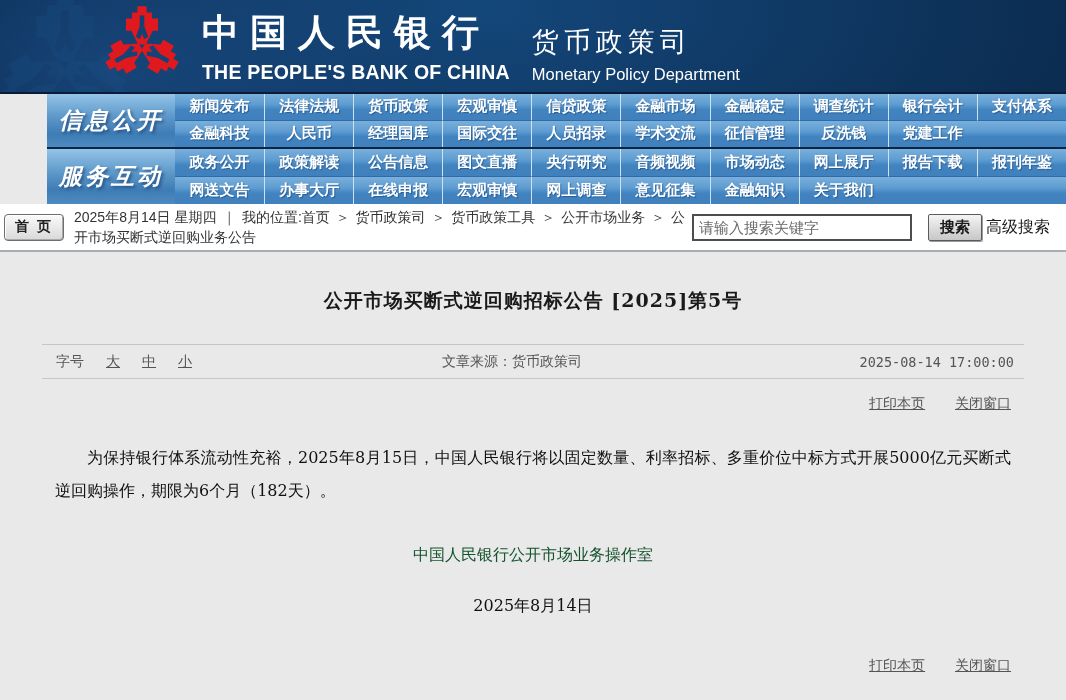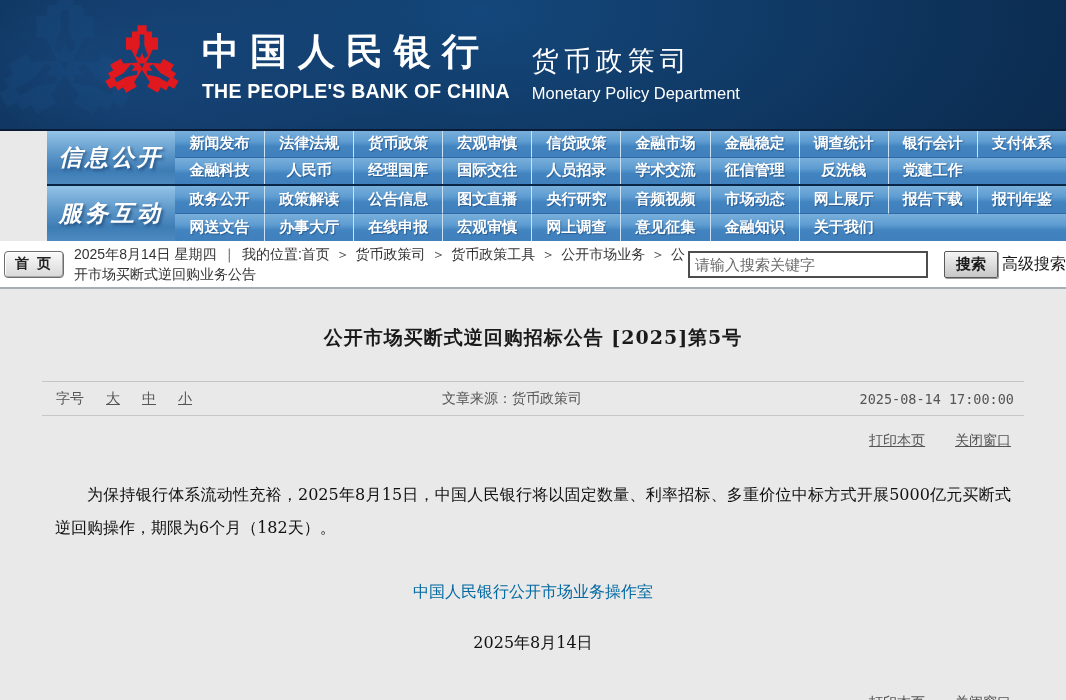--- a/index.html
+++ b/index.html
@@ -1,21 +1,21 @@
 <!DOCTYPE html>
 <html><head>
 <meta charset="utf-8">
 <style>
   * { margin:0; padding:0; box-sizing:border-box; }
   body { font-family:"Liberation Sans", sans-serif; }
   .page { width:1066px; height:700px; overflow:hidden; background:#e9e9e9; }
 
   
   .banner {
-    height:129px;
+    height:92px;
     background:
       radial-gradient(ellipse 420px 220px at 120px 70px, rgba(30,80,140,.55), rgba(0,0,0,0) 70%),
       radial-gradient(ellipse 900px 400px at 45% 10%, #14477b 0%, #0d3158 55%, #081f3d 100%);
     display:flex; align-items:center; position:relative; overflow:hidden;
   }
   .banner-watermark{ position:absolute; left:-30px; top:-10px; width:190px; height:150px; opacity:.18; }
   .logo { width:84px; height:88px; margin-left:100px; position:relative; z-index:1; }
   .bank-block { margin-left:18px; color:#fff; z-index:1; }
   .bank-cn { font-family:"DejaVu Serif","Liberation Serif",serif; font-size:37px; font-weight:bold; letter-spacing:11px; white-space:nowrap; }
   .bank-en { font-size:19.5px; font-weight:bold; letter-spacing:.2px; margin-top:3px; white-space:nowrap; }
@@ -42,35 +42,35 @@
     border-left:1px solid #cde2f3; cursor:pointer;
     text-shadow:1px 1px 1px rgba(15,55,105,.5);
   }
   .menu-cell.r1 { border-bottom:1px solid #2e6ba8; }
   .menu-cell.first, .menu-cell.empty { border-left:none; }
   .menu-cell.empty { cursor:default; }
 
   
   .crumb-bar {
     height:48px; background:#ffffff; border-bottom:2px solid #a6adb3;
-    display:flex; align-items:center; padding:0 0 0 4px;
+    display:flex; align-items:center; padding:0 16px 0 4px;
   }
   .home-btn {
     width:60px; height:27px; flex:0 0 auto;
     background:linear-gradient(180deg,#fafafa,#d9d9d9);
     border:1px solid #6e6e6e; border-radius:4px;
     box-shadow:inset 1px 1px 0 #ffffff, inset -1px -1px 0 #aaaaaa;
     font-size:14px; font-weight:bold; color:#222; letter-spacing:2px;
     display:flex; align-items:center; justify-content:center; cursor:pointer;
   }
   .crumb-text { width:640px; margin-left:10px; font-size:14px; color:#333; line-height:20px; word-break:break-all; }
   .crumb-text .sep { margin:0 2px; color:#444; }
   .crumb-link { cursor:pointer; }
   .search-wrap { display:flex; align-items:center; margin-left:2px; }
-  .search-input { width:240px; height:27px; border:2px solid #4d4d4d; font-size:15px; padding:0 5px; color:#333; background:#fff; font-family:"Liberation Sans",sans-serif; }
+  .search-input { width:220px; height:27px; border:2px solid #4d4d4d; font-size:15px; padding:0 5px; color:#333; background:#fff; font-family:"Liberation Sans",sans-serif; }
   .search-input::placeholder { color:#6b6b6b; }
   .search-btn {
     margin-left:16px; width:54px; height:27px;
     background:linear-gradient(180deg,#f4f4f4,#c7c7c7);
     border:1px solid #5a5a5a; border-radius:2px; box-shadow:1px 1px 0 #9a9a9a;
     font-size:15px; font-weight:bold; color:#1a1a1a; cursor:pointer; font-family:"Liberation Sans",sans-serif;
   }
   .adv-link { margin-left:4px; font-size:16px; color:#1a1a1a; cursor:pointer; white-space:nowrap; }
 
   
@@ -87,21 +87,21 @@
   .fontsize-group { padding-left:14px; display:flex; align-items:center; gap:22px; }
   .fs-link { text-decoration:underline; cursor:pointer; color:#555; }
   .source-group { position:absolute; left:400px; }
   .meta-time { margin-left:auto; padding-right:10px; font-family:"DejaVu Sans Mono","Liberation Mono",monospace; font-size:13.5px; color:#555; }
   .print-row { margin:16px 55px 0; text-align:right; font-size:14px; color:#555; }
   .print-row .doc-link { color:#555; text-decoration:underline; cursor:pointer; margin-left:26px; }
   .body-text {
     margin:28px 55px 0; font-size:16px; line-height:33px; color:#111;
     text-indent:2em; font-family:"DejaVu Serif","Liberation Serif",serif; text-align:justify;
   }
-  .signature { text-align:center; margin-top:38px; font-size:16px; color:#0369a1; font-family:"DejaVu Serif","Liberation Serif",serif; }
+  .signature { text-align:center; margin-top:38px; font-size:16px; color:#14532d; font-family:"DejaVu Serif","Liberation Serif",serif; }
   .sign-date { text-align:center; margin-top:30px; font-size:16px; color:#111; font-family:"DejaVu Serif","Liberation Serif",serif; }
   .print-row.bottom { margin-top:40px; }
 </style>
 </head>
 <body>
 
 <div class="page">
 
   <div class="banner">
     <svg class="banner-watermark" viewBox="-55 -55 110 110">

